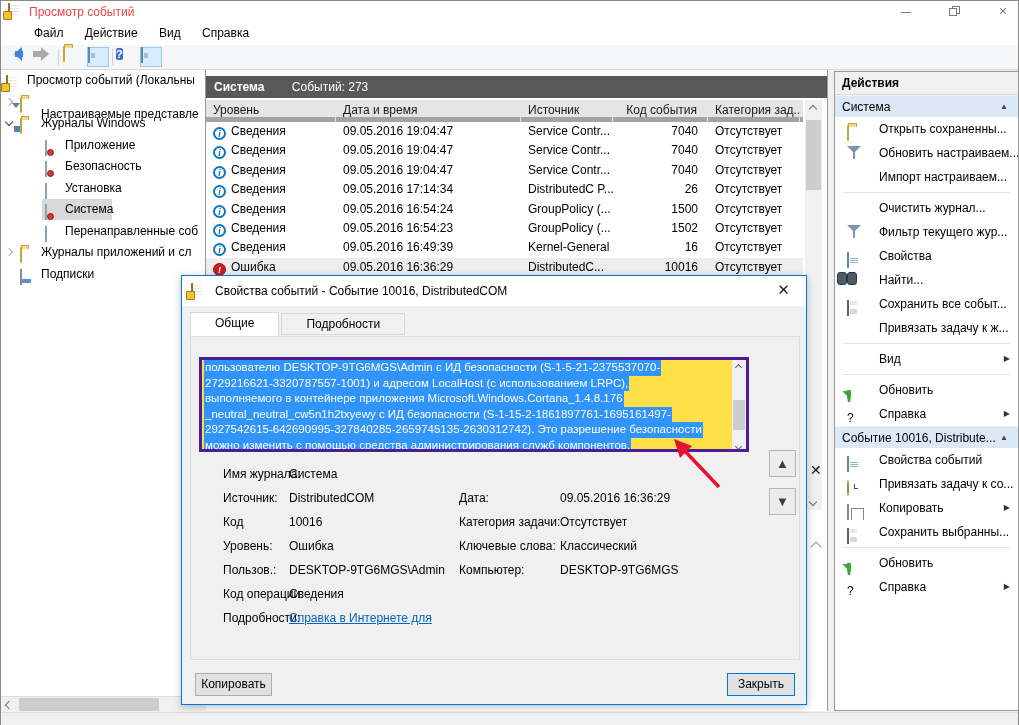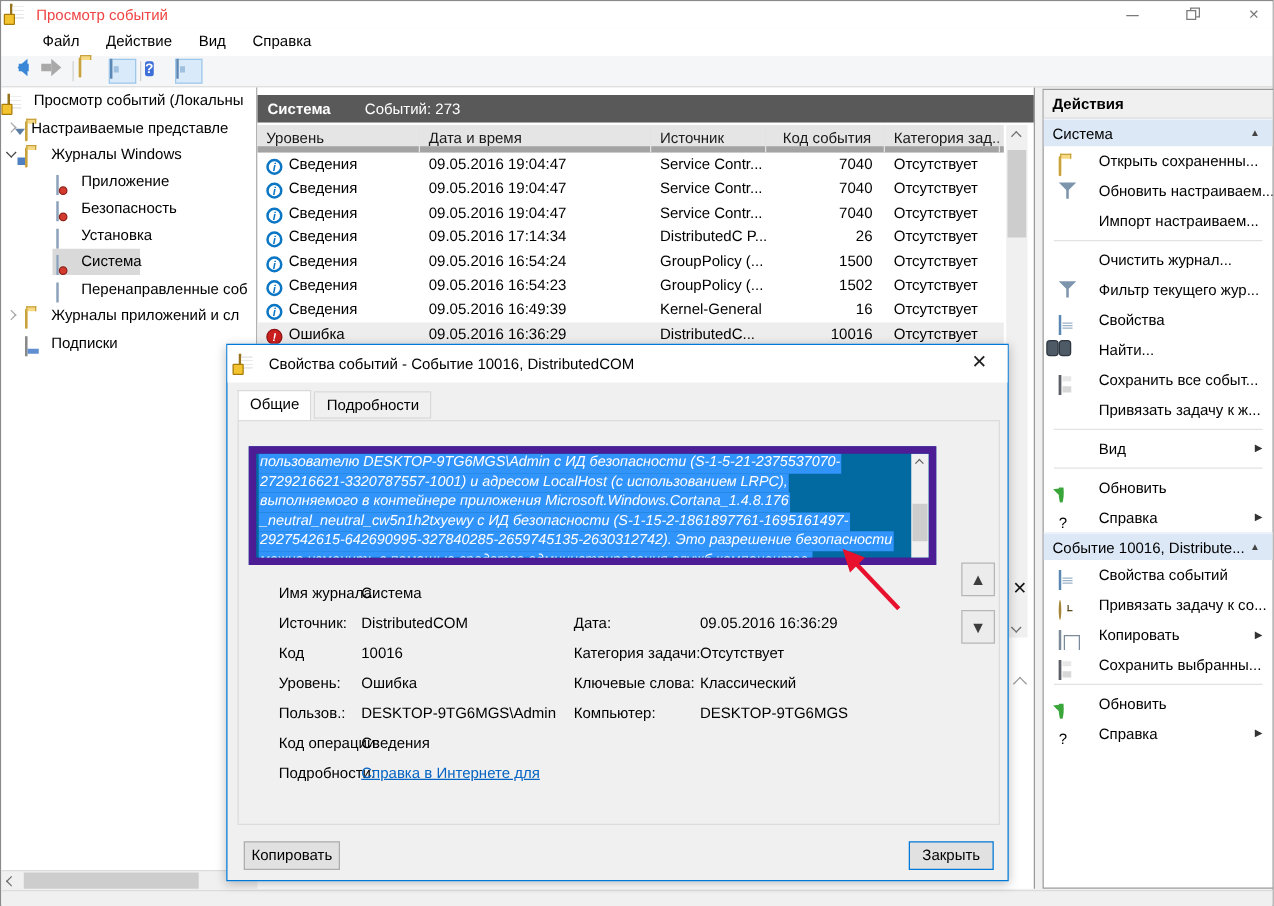--- a/index.html
+++ b/index.html
@@ -117,24 +117,24 @@
   .ic-copy { position:relative; width:11px; height:13px; margin-top:2px; background:#fff; border:1px solid #7a8a99; }
   .ic-copy:before { content:""; position:absolute; left:3px; top:3px; width:11px; height:13px; background:#fff; border:1px solid #7a8a99; }
 
   
   .dialog { position:absolute; left:180px; top:274px; width:626px; height:430px; background:#f0f0f0; border:1px solid #0078d7; z-index:10; box-shadow:0 2px 8px rgba(0,0,0,.25); }
   .dtitle { position:relative; height:30px; background:#fff; }
   .dtitle .dic { position:absolute; left:9px; top:8px; }
   .dtitle .dtxt { position:absolute; left:33px; top:8px; }
   .dclose { position:absolute; right:0; top:0; width:45px; height:30px; text-align:center; font-size:15px; line-height:28px; color:#222; }
   .tabs { position:absolute; left:8px; top:37px; height:23px; }
-  .tab { float:left; height:22px; line-height:21px; padding:0 9px; border:1px solid #d9d9d9; background:#f0f0f0; margin-right:2px; position:relative; }
+  .tab { float:left; height:22px; line-height:21px; padding:0 24px; border:1px solid #d9d9d9; background:#f0f0f0; margin-right:2px; position:relative; }
   .tab.active { background:#fff; height:24px; margin-top:-1px; border-bottom:none; z-index:2; }
   .tabpage { position:absolute; left:8px; top:60px; width:610px; height:324px; border:1px solid #dcdcdc; background:#f0f0f0; }
-  .msgbox { position:absolute; left:8px; top:20px; width:550px; height:95px; background:#0369a1; border:6px solid #4c1d95; overflow:hidden;font-style:italic; }
+  .msgbox { position:absolute; left:8px; top:20px; width:550px; height:95px; background:#fde047; border:3px solid #4c1d95; overflow:hidden; }
   .msgline { display:table; white-space:pre; background:#3094fa; color:#fff; font-size:11.5px; line-height:15.6px; padding:0 1px; margin-left:2px; }
   .msgscroll { position:absolute; right:0; top:0; width:14px; height:93px; background:#f0f0f0; }
   .msgscroll .uarr { position:absolute; left:4px; top:5px; width:5px; height:5px; border-left:1px solid #606060; border-top:1px solid #606060; transform:rotate(45deg); }
   .msgscroll .darr { position:absolute; left:4px; bottom:4px; width:5px; height:5px; border-right:1px solid #606060; border-bottom:1px solid #606060; transform:rotate(45deg); }
   .msgscroll .vthumb { position:absolute; left:1px; top:40px; width:12px; height:30px; background:#cdcdcd; }
   .navbtn { position:absolute; width:27px; height:27px; background:#ececec; border:1px solid #b6b6b6; text-align:center; font-size:13px; line-height:25px; color:#3d3d3d; }
   .fields { position:absolute; left:8px; top:125px; width:594px; }
   .frow { position:relative; height:24px; line-height:24px;margin-left:16px; }
   .fl1 { position:absolute; left:8px; }  .fv1 { position:absolute; left:74px; }
   .fl2 { position:absolute; left:244px; } .fv2 { position:absolute; left:345px; }
@@ -182,21 +182,21 @@
   </div>
 
   <div class="tree">
     <div class="titem">
       <span class="ticon" style="left:5px;"><span class="ic-evroot"></span></span>
       <span class="lbl" style="left:26px;">Просмотр событий (Локальны</span>
     </div>
     <div class="titem">
       <span class="chev" style="left:5px;"></span>
       <span class="ticon" style="left:19px;"><span class="ic-folder filt"></span></span>
-      <span class="lbl" style="left:24px;">Настраиваемые представле</span>
+      <span class="lbl" style="left:40px;margin-top:12px;">Настраиваемые представле</span>
     </div>
     <div class="titem">
       <span class="chev open" style="left:5px;"></span>
       <span class="ticon" style="left:19px;"><span class="ic-folder charty"></span></span>
       <span class="lbl" style="left:40px;">Журналы Windows</span>
     </div>
     <div class="titem">
       <span class="ticon" style="left:44px;"><span class="ic-log red"></span></span>
       <span class="lbl" style="left:64px;">Приложение</span>
     </div>

